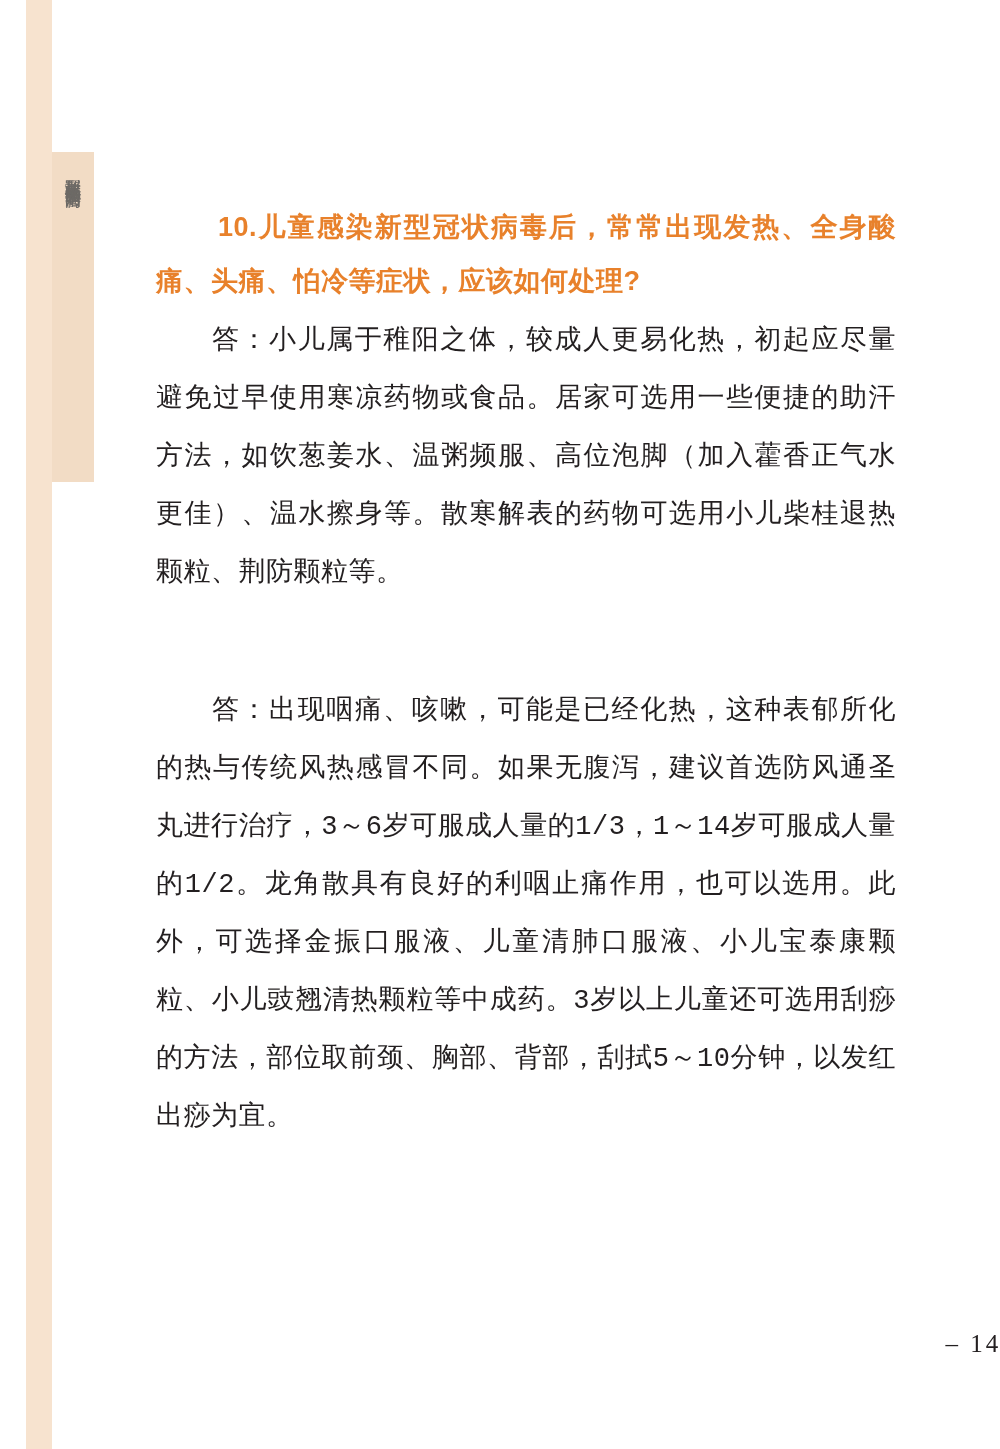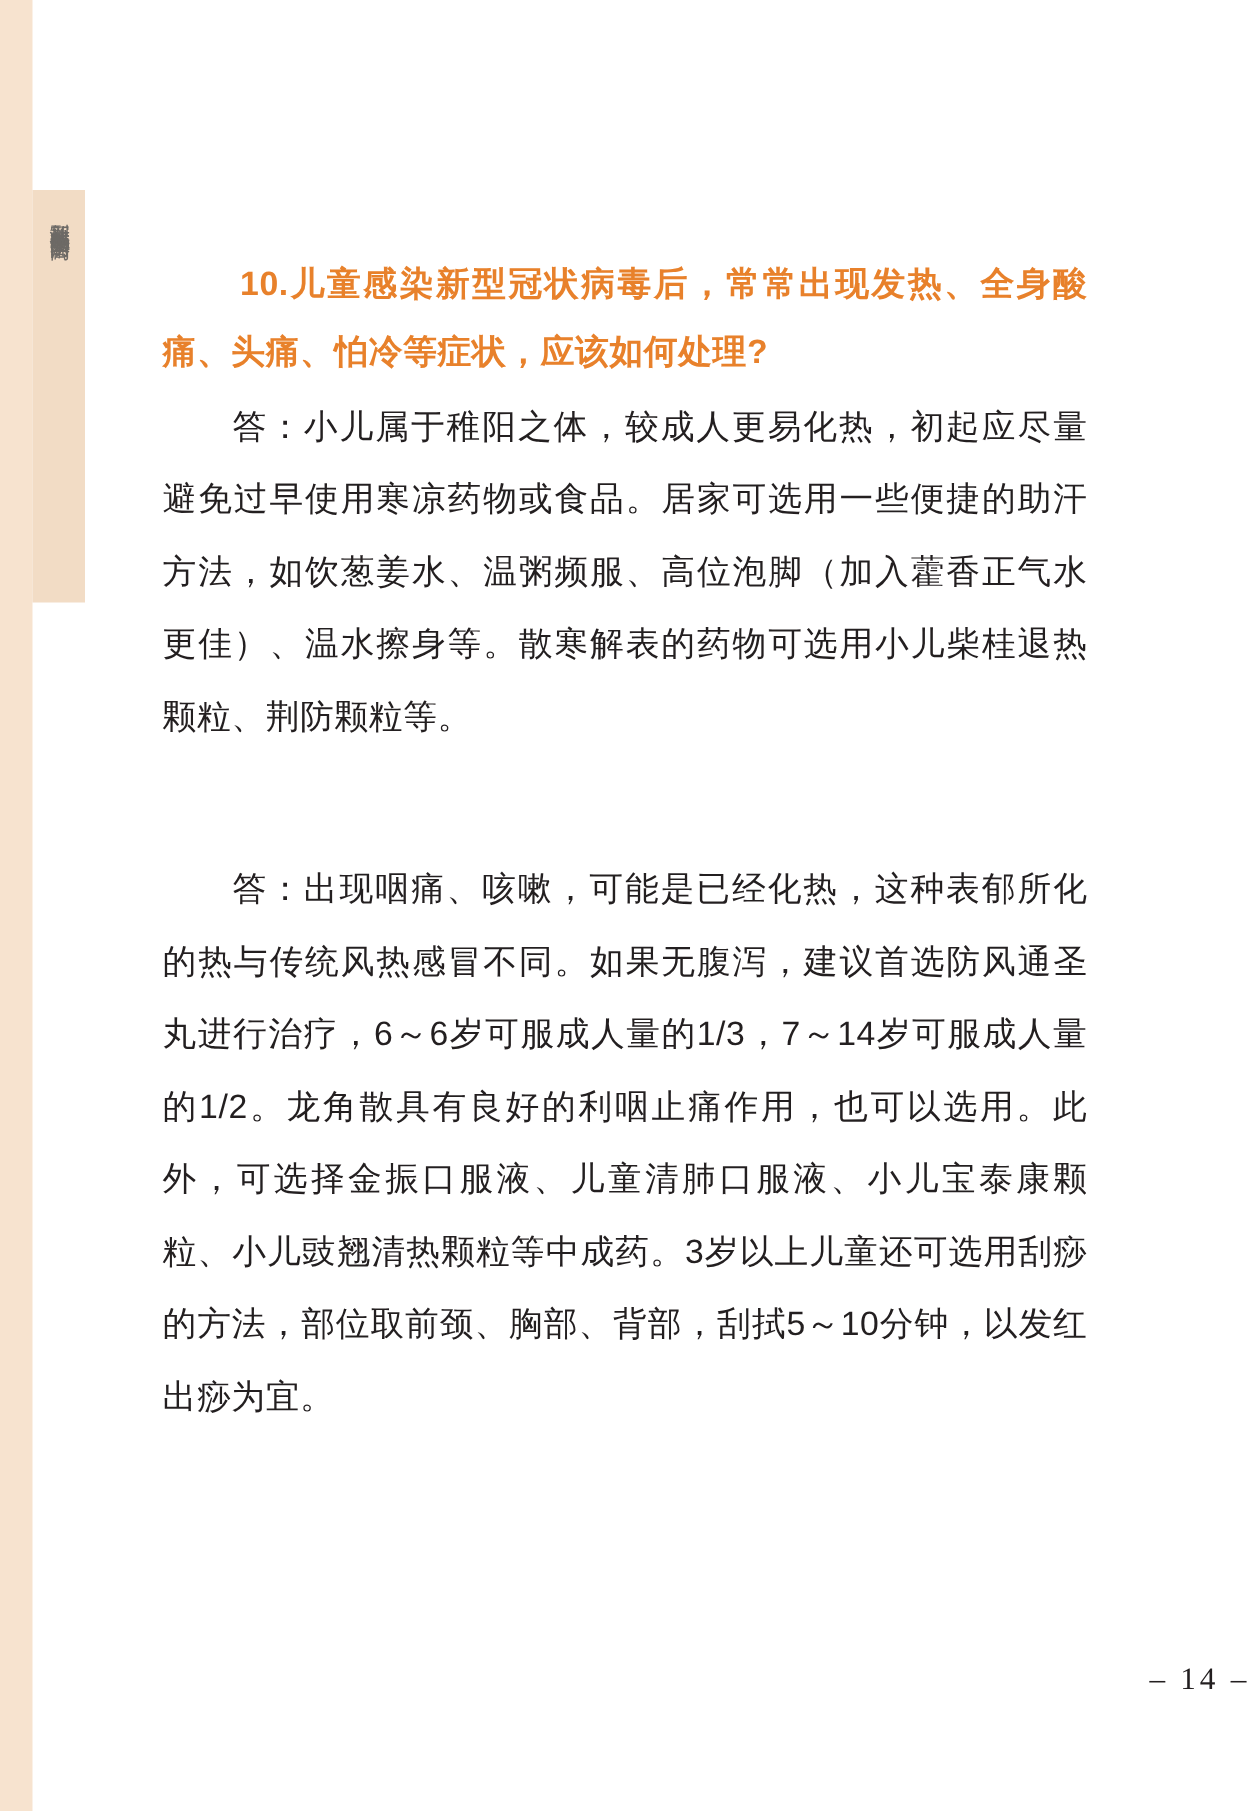--- a/index.html
+++ b/index.html
@@ -11,20 +11,21 @@
     height: 1449px;
     background: #ffffff;
     font-family: "Liberation Serif", "DejaVu Serif", serif;
     position: relative;
     overflow: hidden;
   }
   .page {
     position: absolute;
     inset: 0;
     background: #ffffff;
+    margin-left: 26px;
   }
   
   .side-band {
     position: absolute;
     left: 0;
     top: 0;
     width: 26px;
     height: 1449px;
     background: #f7e3cf;
   }
@@ -66,21 +67,21 @@
     font-weight: bold;
     font-size: 27px;
     line-height: 54px;
     letter-spacing: 0.5px;
     text-align: justify;
     text-indent: 62px;
     margin: 0 0 4px 0;
   }
   .answer {
     color: #231f20;
-    font-family: Liberation Sans, sans-serif;
+    font-family: Liberation Mono, monospace;
     font-size: 27px;
     line-height: 58px;
     letter-spacing: 0.5px;
     text-align: justify;
     text-indent: 56px;
     margin: 0;
   }
   .spacer-1 { height: 46px; }
   .page-number {
     position: absolute;
@@ -106,20 +107,20 @@
   <div class="content">
 
     <div class="qa-block">
       <p class="q-heading">10.儿童感染新型冠状病毒后，常常出现发热、全身酸痛、头痛、怕冷等症状，应该如何处理?</p>
       <p class="answer">答：小儿属于稚阳之体，较成人更易化热，初起应尽量避免过早使用寒凉药物或食品。居家可选用一些便捷的助汗方法，如饮葱姜水、温粥频服、高位泡脚（加入藿香正气水更佳）、温水擦身等。散寒解表的药物可选用小儿柴桂退热颗粒、荆防颗粒等。</p>
     </div>
 
     <div class="spacer-1"></div>
 
     <div class="qa-block">
-      <p class="answer">答：出现咽痛、咳嗽，可能是已经化热，这种表郁所化的热与传统风热感冒不同。如果无腹泻，建议首选防风通圣丸进行治疗，6～6岁可服成人量的1/3，7～14岁可服成人量的1/2。龙角散具有良好的利咽止痛作用，也可以选用。此外，可选择金振口服液、儿童清肺口服液、小儿宝泰康颗粒、小儿豉翘清热颗粒等中成药。3岁以上儿童还可选用刮痧的方法，部位取前颈、胸部、背部，刮拭5～10分钟，以发红出痧为宜。</p>
+      <p class="answer">答：出现咽痛、咳嗽，可能是已经化热，这种表郁所化的热与传统风热感冒不同。如果无腹泻，建议首选防风通圣丸进行治疗，3～6岁可服成人量的1/3，1～14岁可服成人量的1/2。龙角散具有良好的利咽止痛作用，也可以选用。此外，可选择金振口服液、儿童清肺口服液、小儿宝泰康颗粒、小儿豉翘清热颗粒等中成药。3岁以上儿童还可选用刮痧的方法，部位取前颈、胸部、背部，刮拭5～10分钟，以发红出痧为宜。</p>
     </div>
 
   </div>
 
   <div class="page-number">– 14 –</div>
 
 </div>
 
 </body></html>

